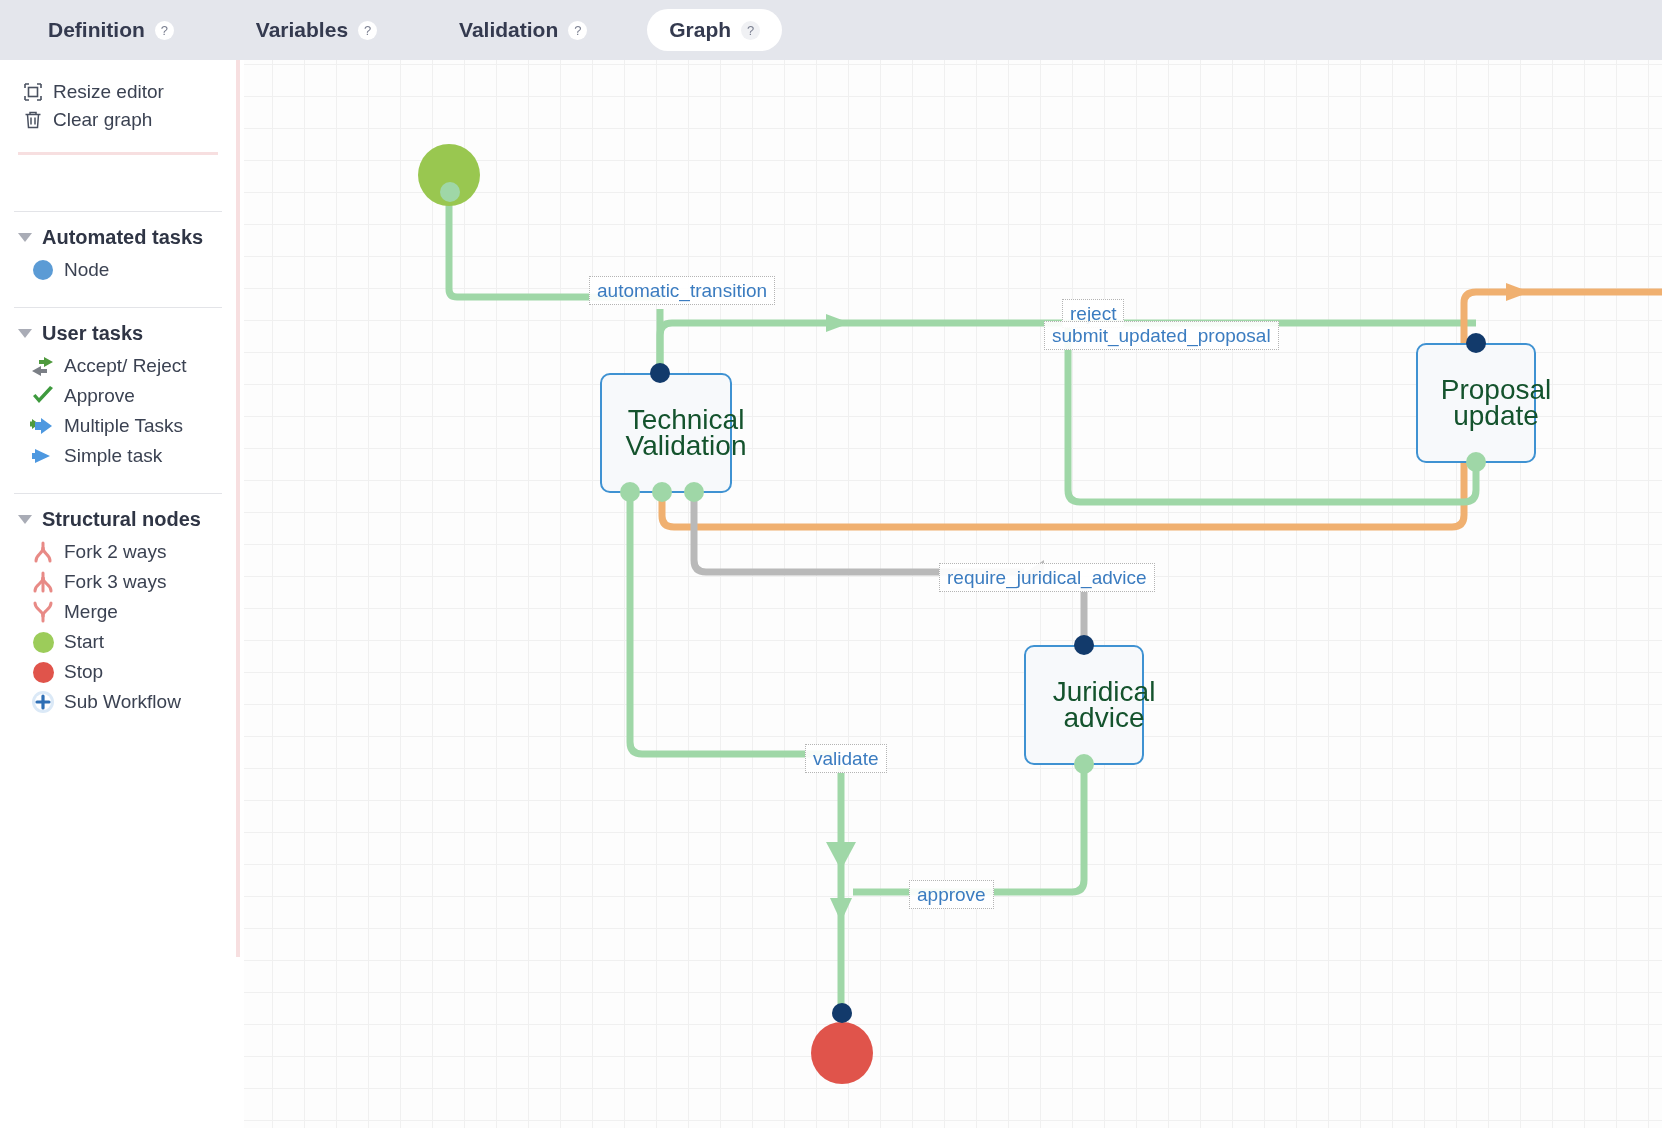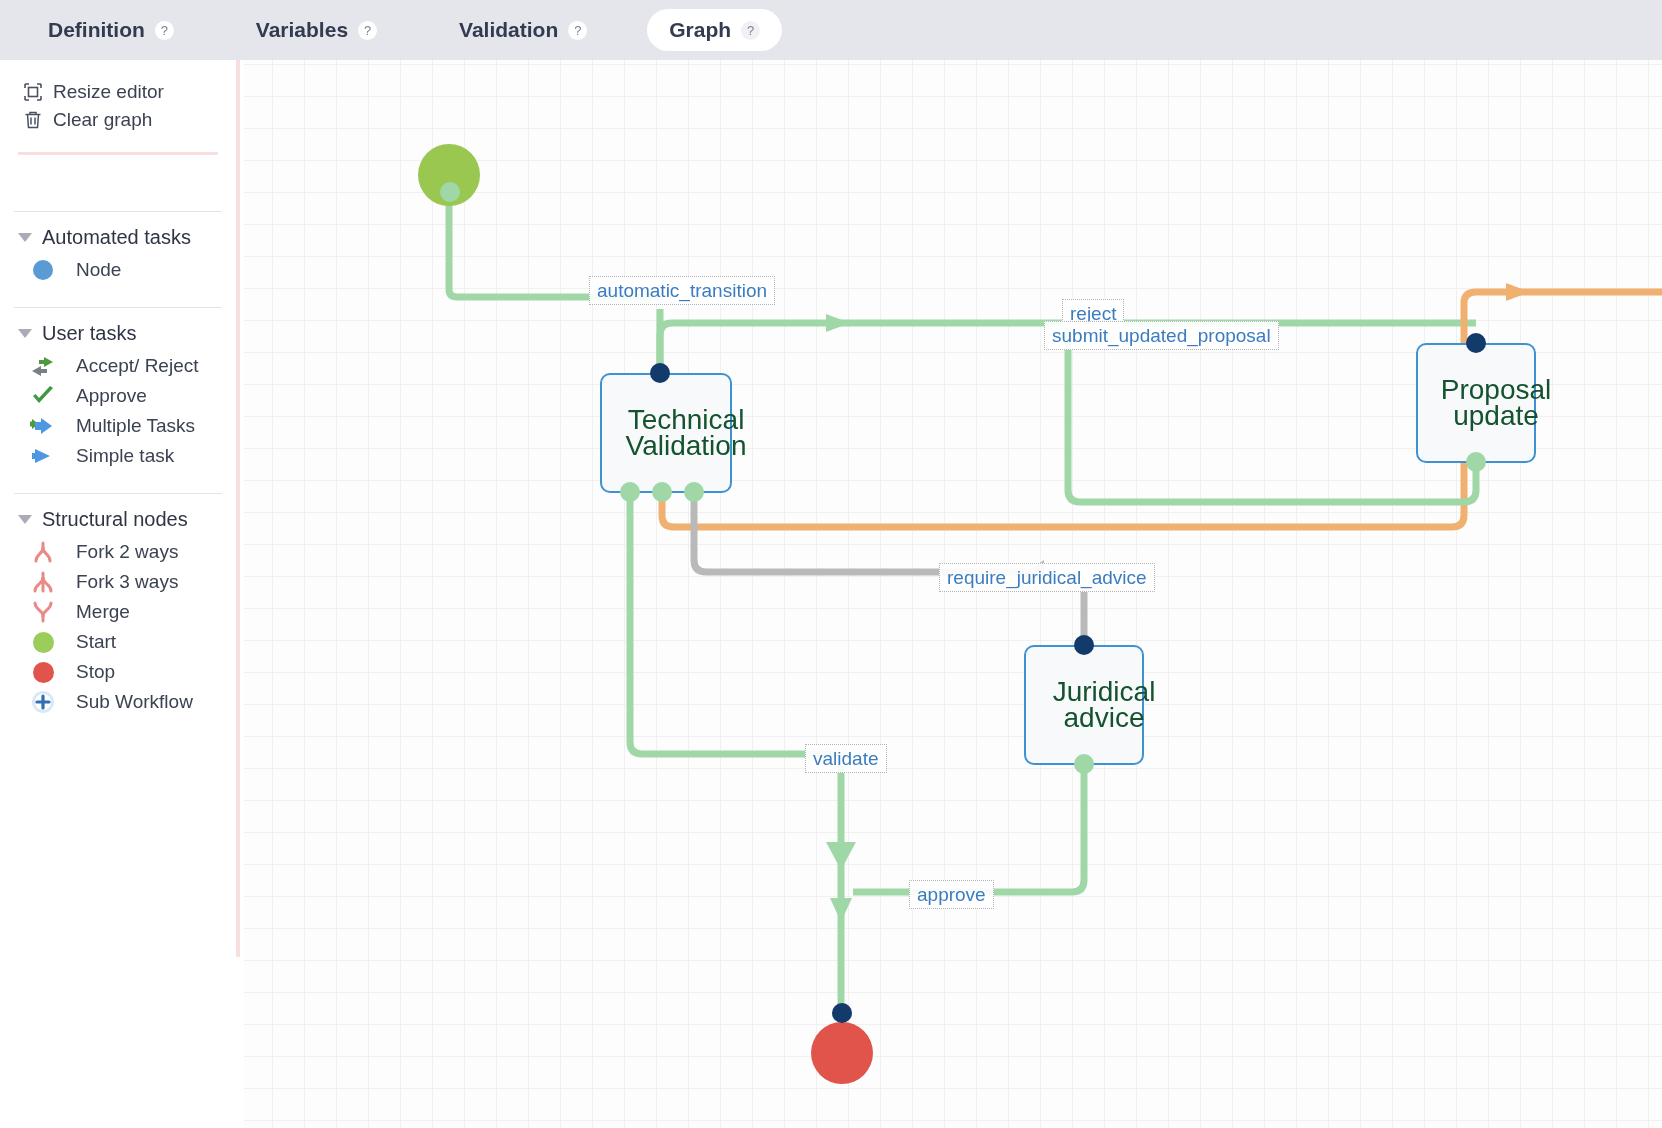--- a/index.html
+++ b/index.html
@@ -59,33 +59,33 @@
   .pink-rule {
     height: 3px; background: #f7dfe0; margin: 18px 18px 0 18px;
   }
   .grey-rule {
     height: 1px; background: #e3e4e8; margin: 0 14px;
   }
   .spacer-56 { height: 56px; }
   .group-head {
     display: flex; align-items: center; gap: 10px;
     padding: 14px 0 6px 18px;
-    font-size: 20px; font-weight: normal;
+    font-size: 20px; font-weight: bold;
     color: #2f3545;
     white-space: nowrap;
     cursor: pointer;
   }
   .caret {
     width: 0; height: 0;
     border-left: 7px solid transparent;
     border-right: 7px solid transparent;
     border-top: 9px solid #a9acb6;
   }
   .pal-item {
-    display: flex; align-items: center; gap: 20px;
+    display: flex; align-items: center; gap: 8px;
     padding: 2px 0 2px 30px;
     font-size: 19px; color: #3b4252;
     cursor: grab;
     white-space: nowrap;
   }
   .pal-ico { width: 26px; height: 26px; display:inline-flex; align-items:center; justify-content:center; flex:0 0 26px;}
   .dot { border-radius: 50%; display:block; }
   .group-gap { height: 22px; }
 
   

